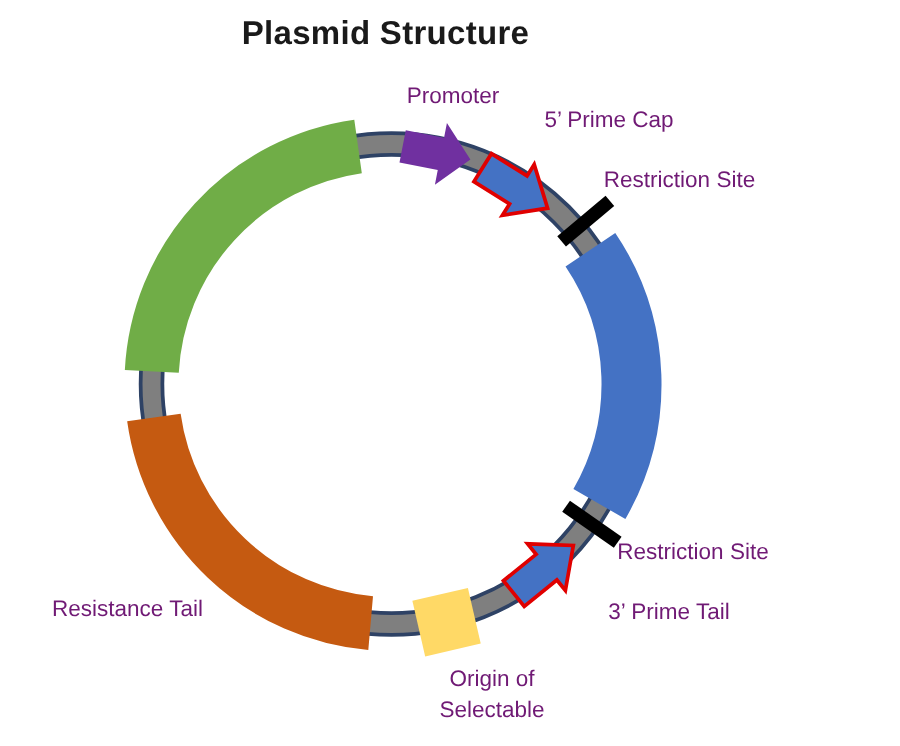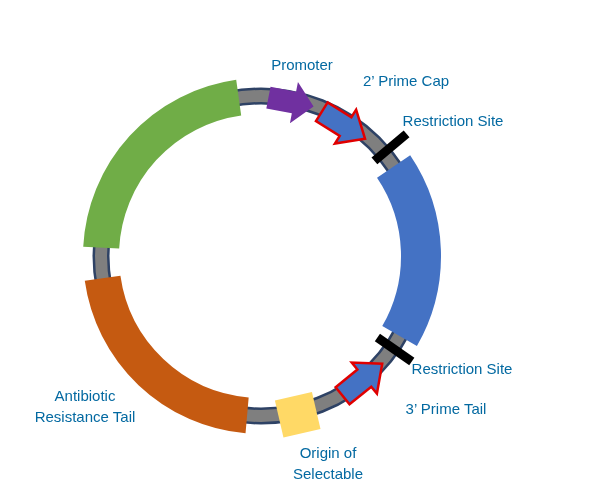--- a/index.html
+++ b/index.html
@@ -13,21 +13,21 @@
   .diagram-svg{position:absolute;left:0;top:0;}
   .page-title{
     position:absolute;left:257px;top:22px;
     transform:translate(-50%,-50%);
     font-size:22px;font-weight:bold;color:#1a1a1a;
     white-space:nowrap;letter-spacing:0.2px;
   }
   .lbl{
     position:absolute;
     transform:translate(-50%,-50%);
-    font-size:15px;color:#0369a1;
+    font-size:15px;color:#701a75;
     text-align:center;line-height:21px;white-space:nowrap;
   }
   .lbl span{display:block;}
   .lbl-promoter{left:302px;top:64px;}
   .lbl-cap{left:406px;top:80px;}
   .lbl-rs1{left:453px;top:120px;}
   .lbl-inserted{left:528px;top:220px;}
   .lbl-rs2{left:462px;top:368px;}
   .lbl-tail{left:414px;top:408px;margin-left:32px;}
   .lbl-origin{left:328px;top:463px;}
@@ -67,36 +67,36 @@
     </g>
 
     <g transform="translate(390.5,147.4) rotate(-40)">
       <rect x="-21" y="-4.5" width="42" height="9" fill="#000000"></rect>
     </g>
     <g transform="translate(394.6,349.5) rotate(35)">
       <rect x="-21" y="-4.5" width="42" height="9" fill="#000000"></rect>
     </g>
   </svg>
 
+  <div class="page-title">Plasmid Structure</div>
 
   <div class="lbl lbl-promoter">Promoter</div>
 
-  <div class="lbl lbl-cap">2’ Prime Cap</div>
+  <div class="lbl lbl-cap">5’ Prime Cap</div>
 
   <div class="lbl lbl-rs1">Restriction Site</div>
 
 
   <div class="lbl lbl-rs2">Restriction Site</div>
 
   <div class="lbl lbl-tail">3’ Prime Tail</div>
 
   <div class="lbl lbl-origin">
     <span>Origin of</span>
     <span>Selectable</span>
   </div>
 
   <div class="lbl lbl-antibiotic">
-    <span>Antibiotic</span>
     <span>Resistance Tail</span>
   </div>
 
 
 </div>
 
 </body></html>

